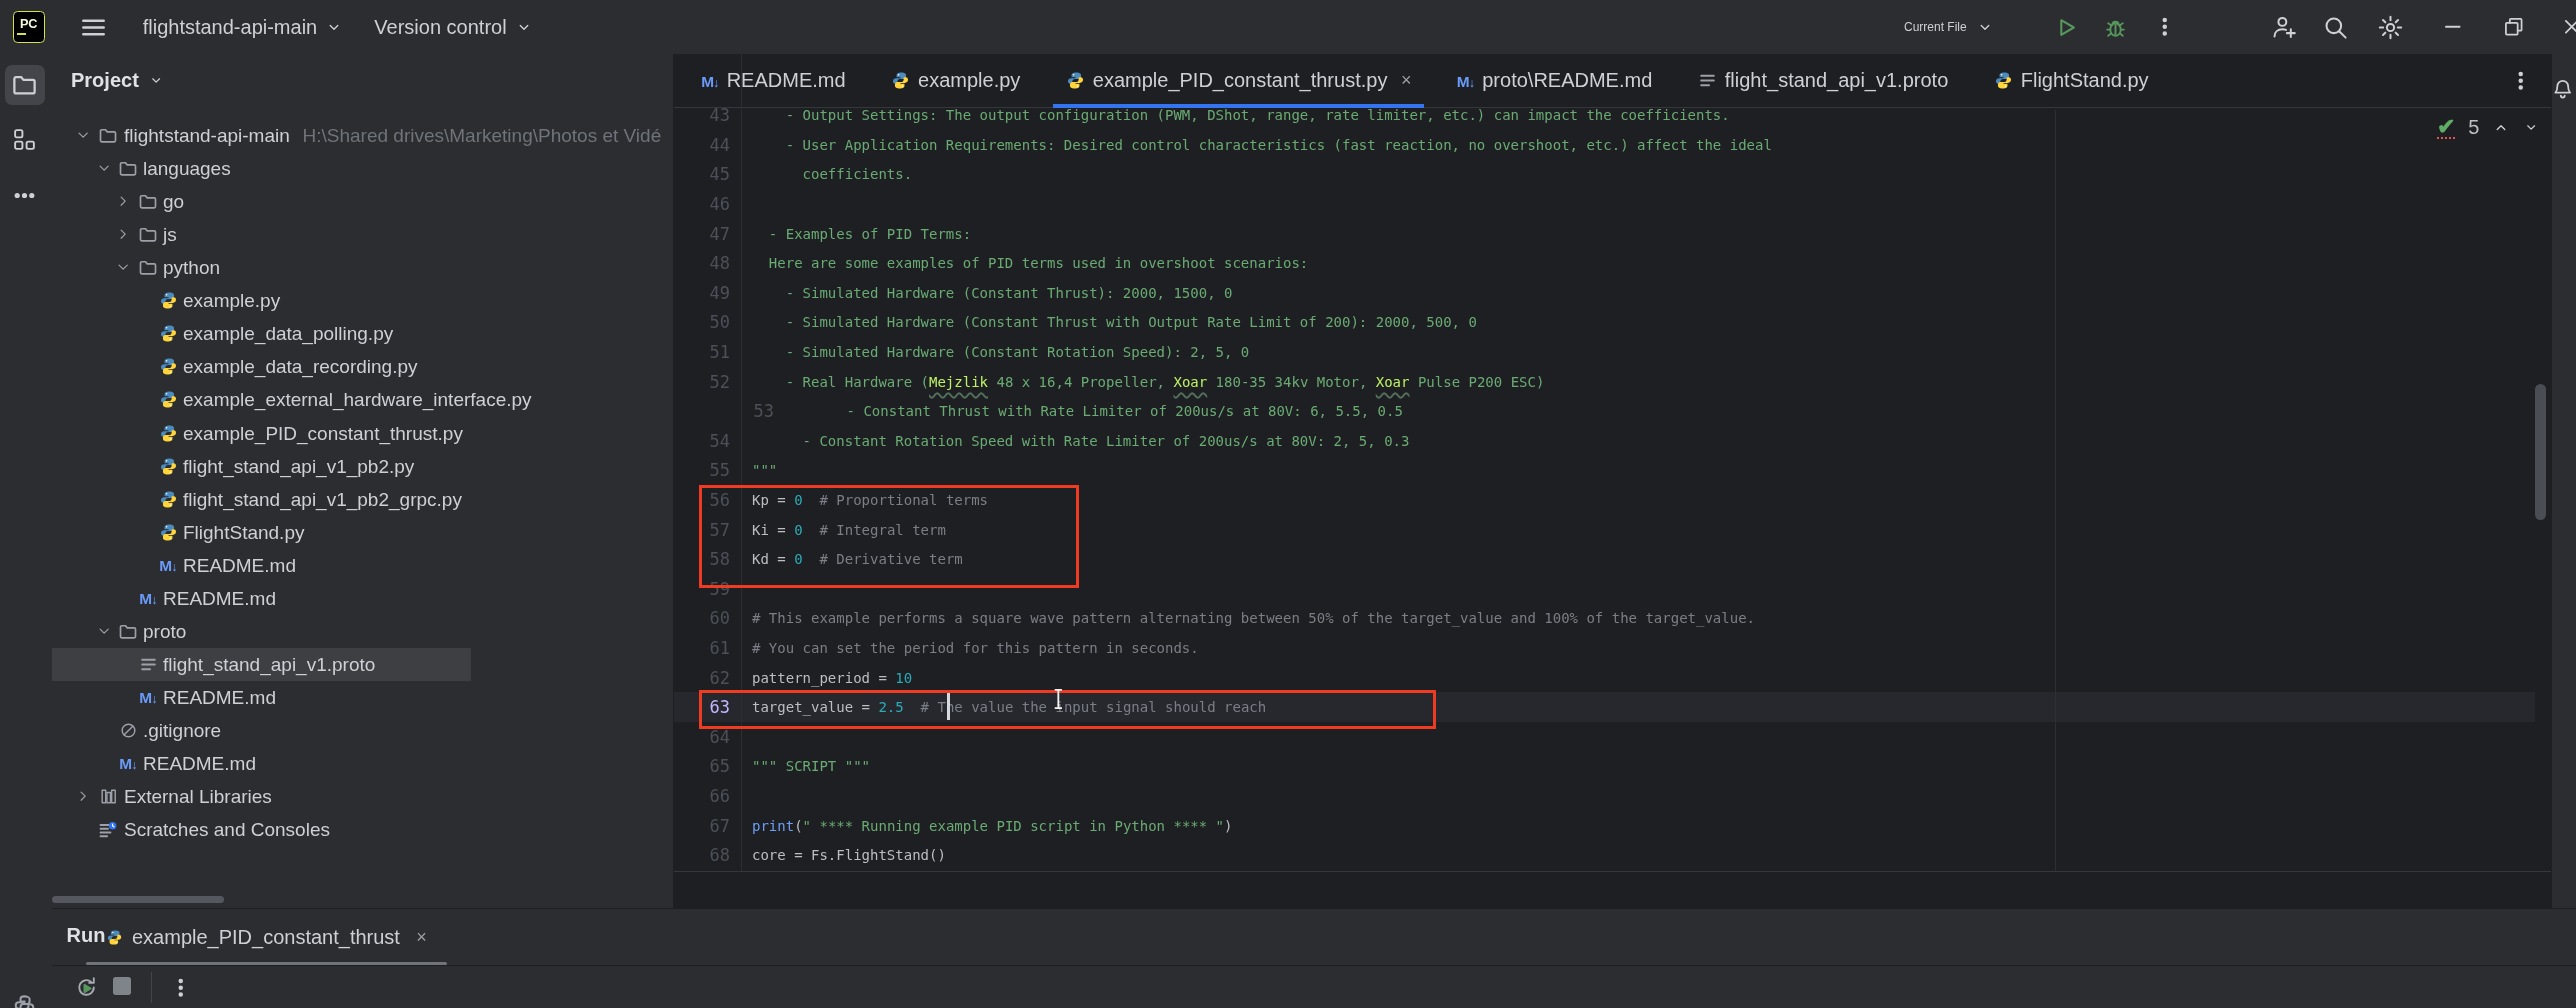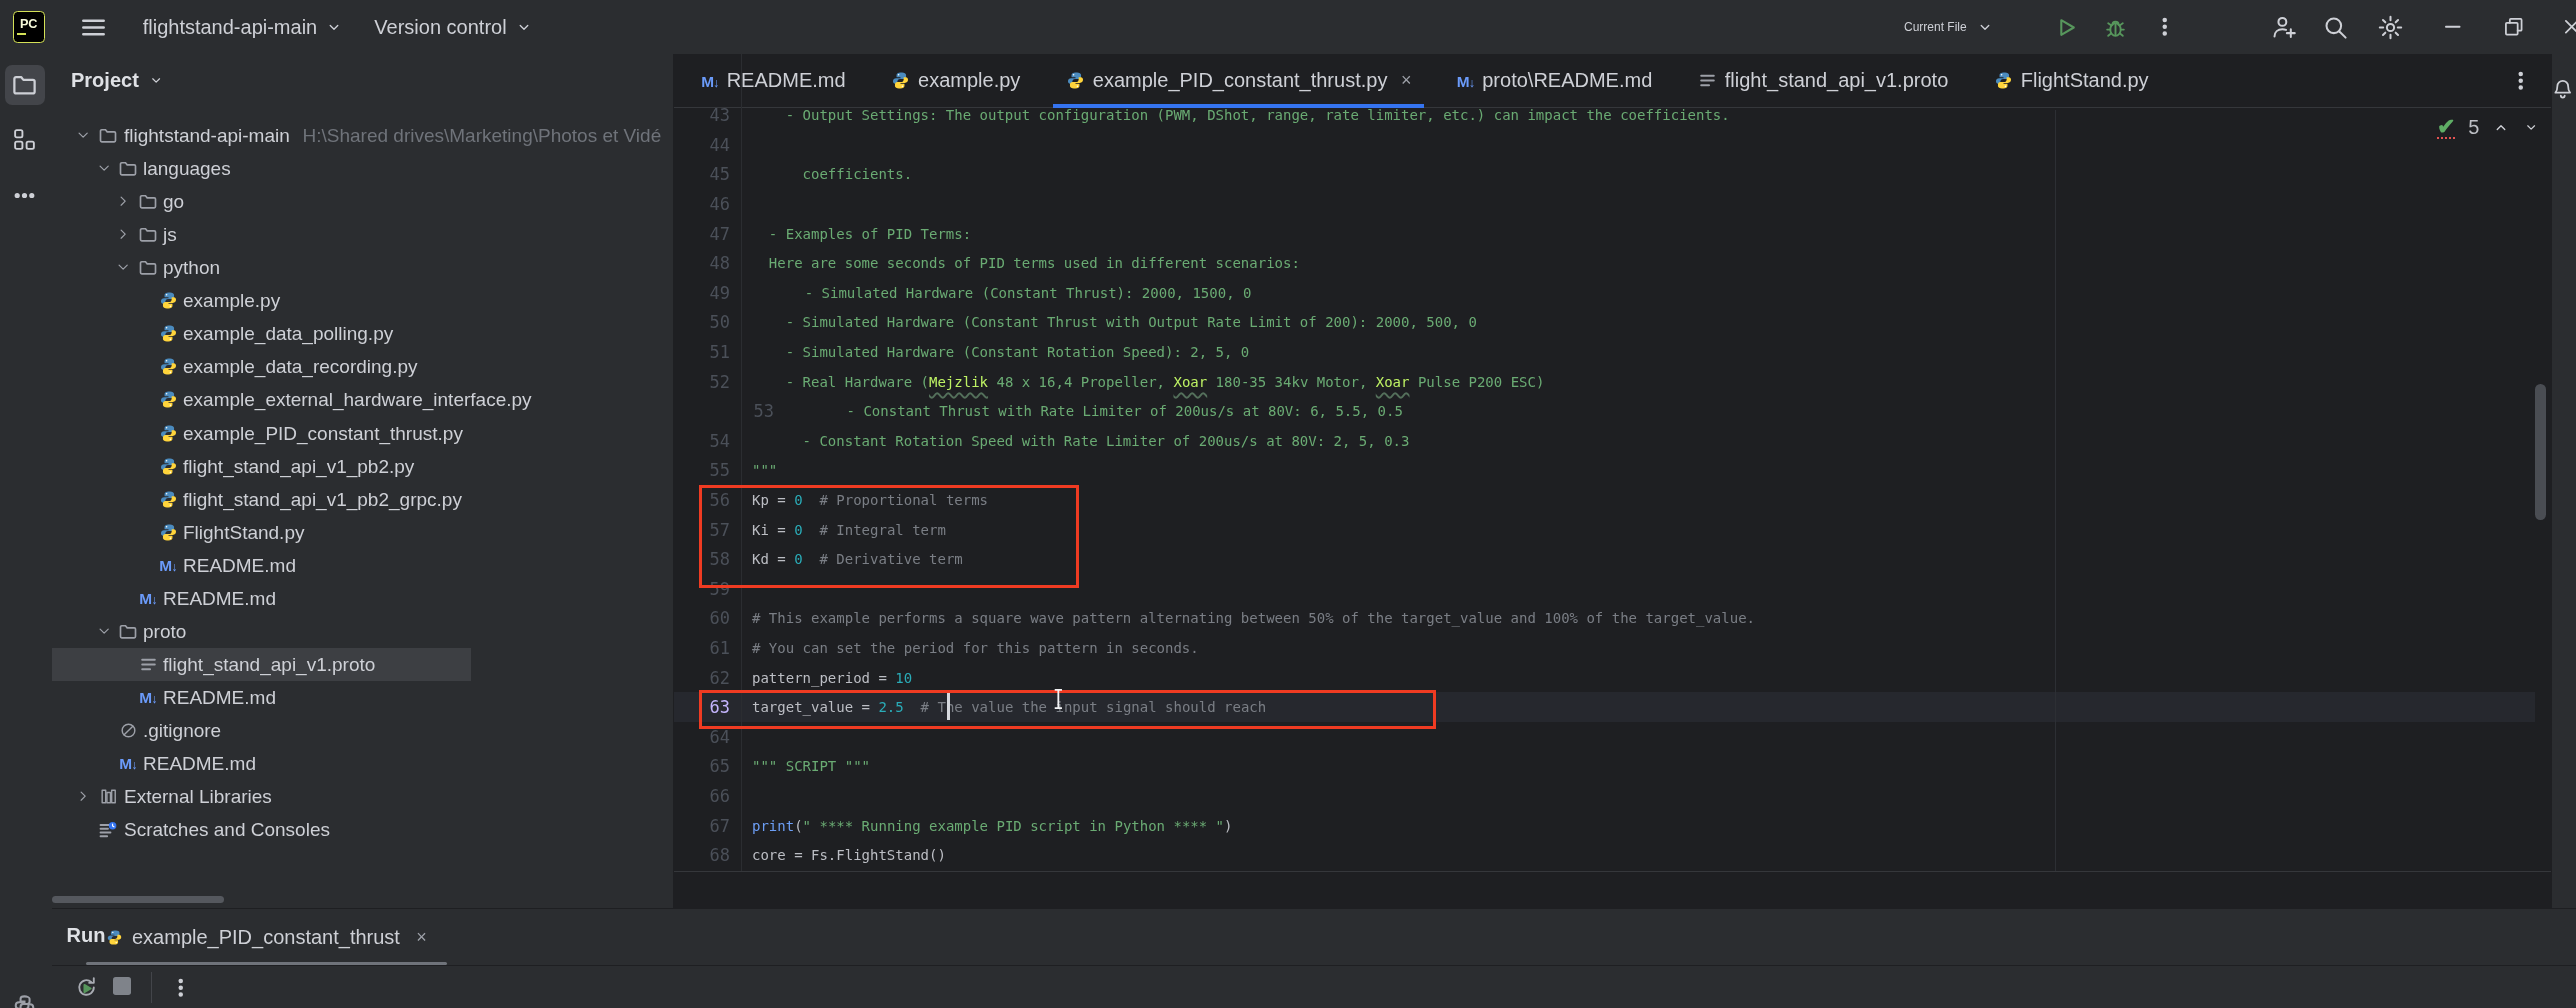--- a/index.html
+++ b/index.html
@@ -556,38 +556,39 @@
         </span>
     </div>
 
     <div id="code">
         <div class="code-row" style="top: 46px;">
           <span class="gutter">43</span>
           <span class="codeline"><span class="cs-s">    - Output Settings: The output configuration (PWM, DShot, range, rate limiter, etc.) can impact the coefficients.</span></span>
         </div>
         <div class="code-row" style="top: 76px;">
           <span class="gutter">44</span>
+          <span class="codeline"><span class="cs-s">    - User Application Requirements: Desired control characteristics (fast reaction, no overshoot, etc.) affect the ideal</span></span>
         </div>
         <div class="code-row" style="top: 105px;">
           <span class="gutter">45</span>
           <span class="codeline"><span class="cs-s">      coefficients.</span></span>
         </div>
         <div class="code-row" style="top: 135px;">
           <span class="gutter">46</span>
           <span class="codeline"></span>
         </div>
         <div class="code-row" style="top: 165px;">
           <span class="gutter">47</span>
           <span class="codeline"><span class="cs-s">  - Examples of PID Terms:</span></span>
         </div>
         <div class="code-row" style="top: 194px;">
           <span class="gutter">48</span>
-          <span class="codeline"><span class="cs-s">  Here are some seconds of PID terms used in different scenarios:</span></span>
-        </div>
-        <div class="code-row" style="top: 224px; gap: 19px;">
+          <span class="codeline"><span class="cs-s">  Here are some examples of PID terms used in overshoot scenarios:</span></span>
+        </div>
+        <div class="code-row" style="top: 224px;">
           <span class="gutter">49</span>
           <span class="codeline"><span class="cs-s">    - Simulated Hardware (Constant Thrust): 2000, 1500, 0</span></span>
         </div>
         <div class="code-row" style="top: 253px;">
           <span class="gutter">50</span>
           <span class="codeline"><span class="cs-s">    - Simulated Hardware (Constant Thrust with Output Rate Limit of 200): 2000, 500, 0</span></span>
         </div>
         <div class="code-row" style="top: 283px;">
           <span class="gutter">51</span>
           <span class="codeline"><span class="cs-s">    - Simulated Hardware (Constant Rotation Speed): 2, 5, 0</span></span>

